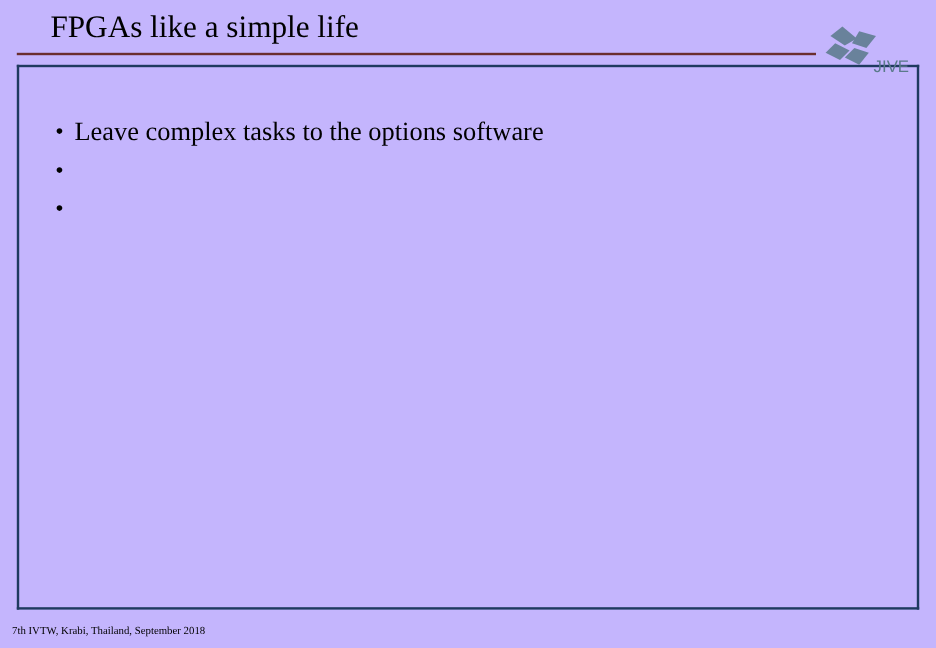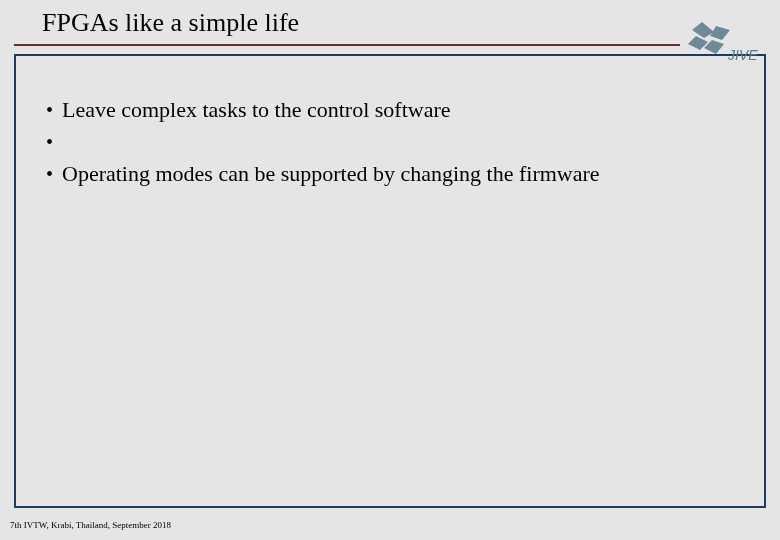--- a/index.html
+++ b/index.html
@@ -1,21 +1,21 @@
 <!DOCTYPE html>
 <html><head>
 <meta charset="utf-8">
 <style>
   * { margin: 0; padding: 0; box-sizing: border-box; }
   html, body { width: 780px; height: 540px; font-family: 'Times New Roman', Times, serif; background: #fff; }
   .slide {
     position: relative;
     width: 780px;
     height: 540px;
-    background: #e5e5e5;
+    background: #c4b5fd;
   }
   .title-area {
     position: absolute;
     top: 8px;
     left: 42px;
     right: 100px;
     height: 40px;
   }
   .title-text {
     font-size: 26px;
@@ -61,21 +61,20 @@
     bottom: 32px;
     height: 2px;
     background: #1f3a5f;
   }
   .logo {
     position: absolute;
     top: 18px;
     right: 18px;
     width: 80px;
     height: 56px;
-    font-style: italic;
   }
   .logo svg { width: 100%; height: 100%; }
   .content {
     position: absolute;
     top: 96px;
     left: 42px;
     right: 60px;
   }
   .bullet-row {
     display: flex;
@@ -124,28 +123,27 @@
         <polygon points="14,18 26,24 18,32 6,26"></polygon>
         <polygon points="30,22 42,26 34,36 22,30"></polygon>
       </g>
       <text x="46" y="42" font-family="Arial, sans-serif" font-size="14" fill="#5a7a8a">JIVE</text>
     </svg>
   </div>
 
   <div class="content">
     <div class="bullet-row">
       <div class="bullet-dot">•</div>
-      <div class="bullet-text">Leave complex tasks to the control software</div>
+      <div class="bullet-text">Leave complex tasks to the options software</div>
     </div>
     <div class="bullet-row">
       <div class="bullet-dot">•</div>
     </div>
     <div class="bullet-row">
       <div class="bullet-dot">•</div>
-      <div class="bullet-text">Operating modes can be supported by changing the firmware</div>
     </div>
   </div>
 
   <div class="footer">
     <span>7th</span><span> IVTW, Krabi, Thailand, September 2018</span>
   </div>
 
 </div>
 
 </body></html>

